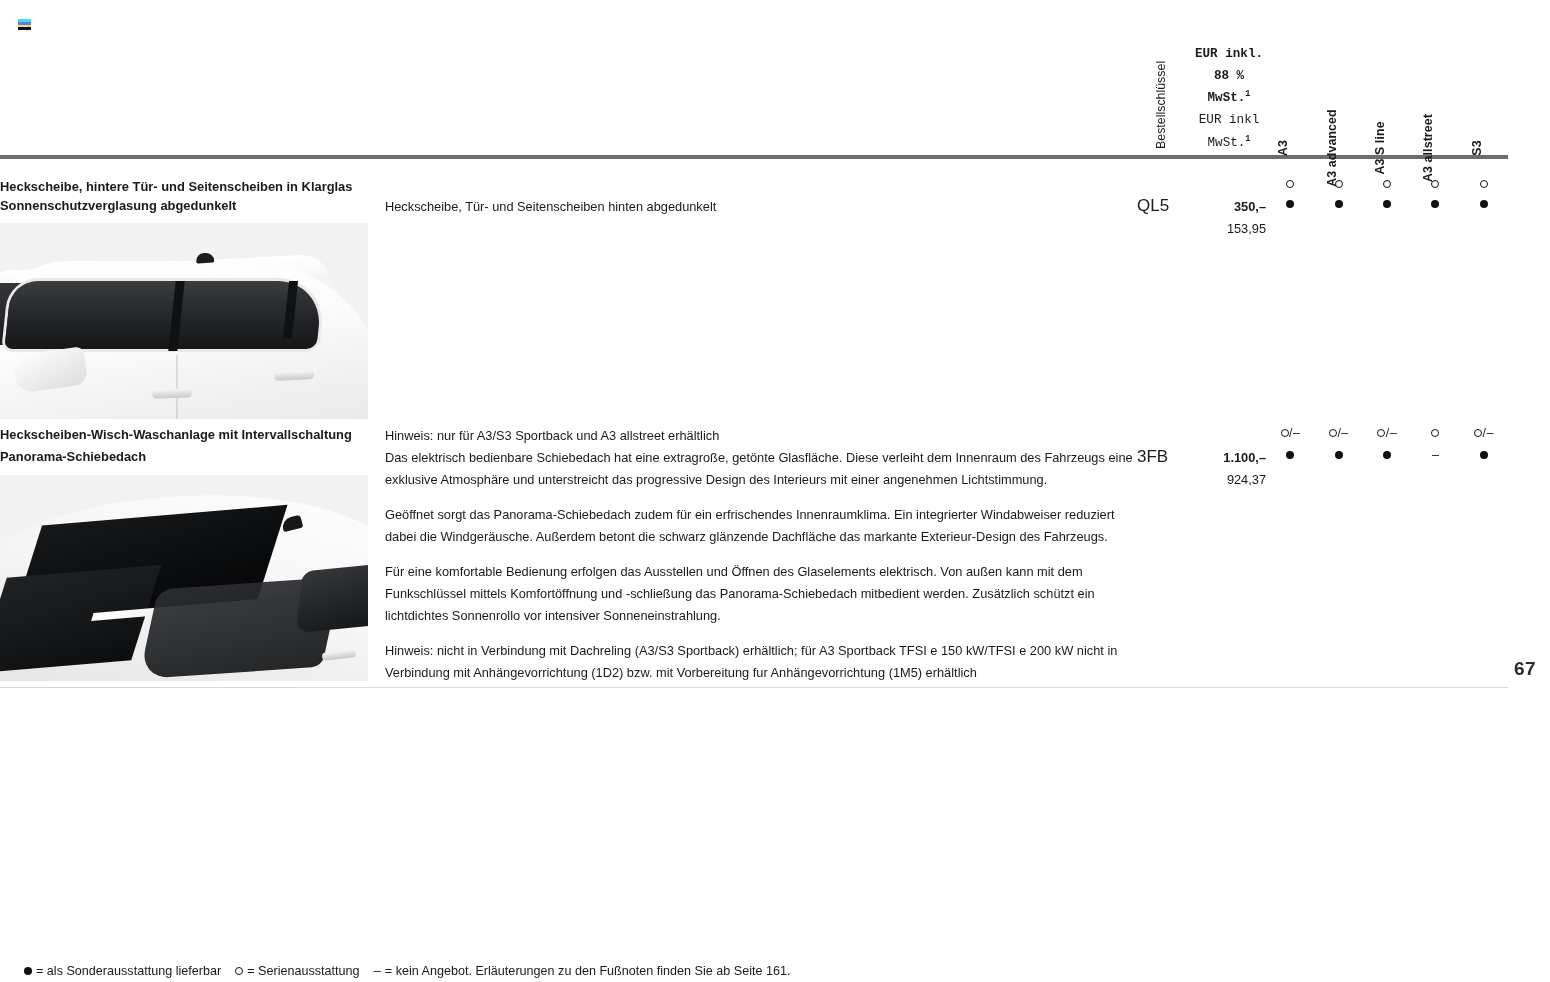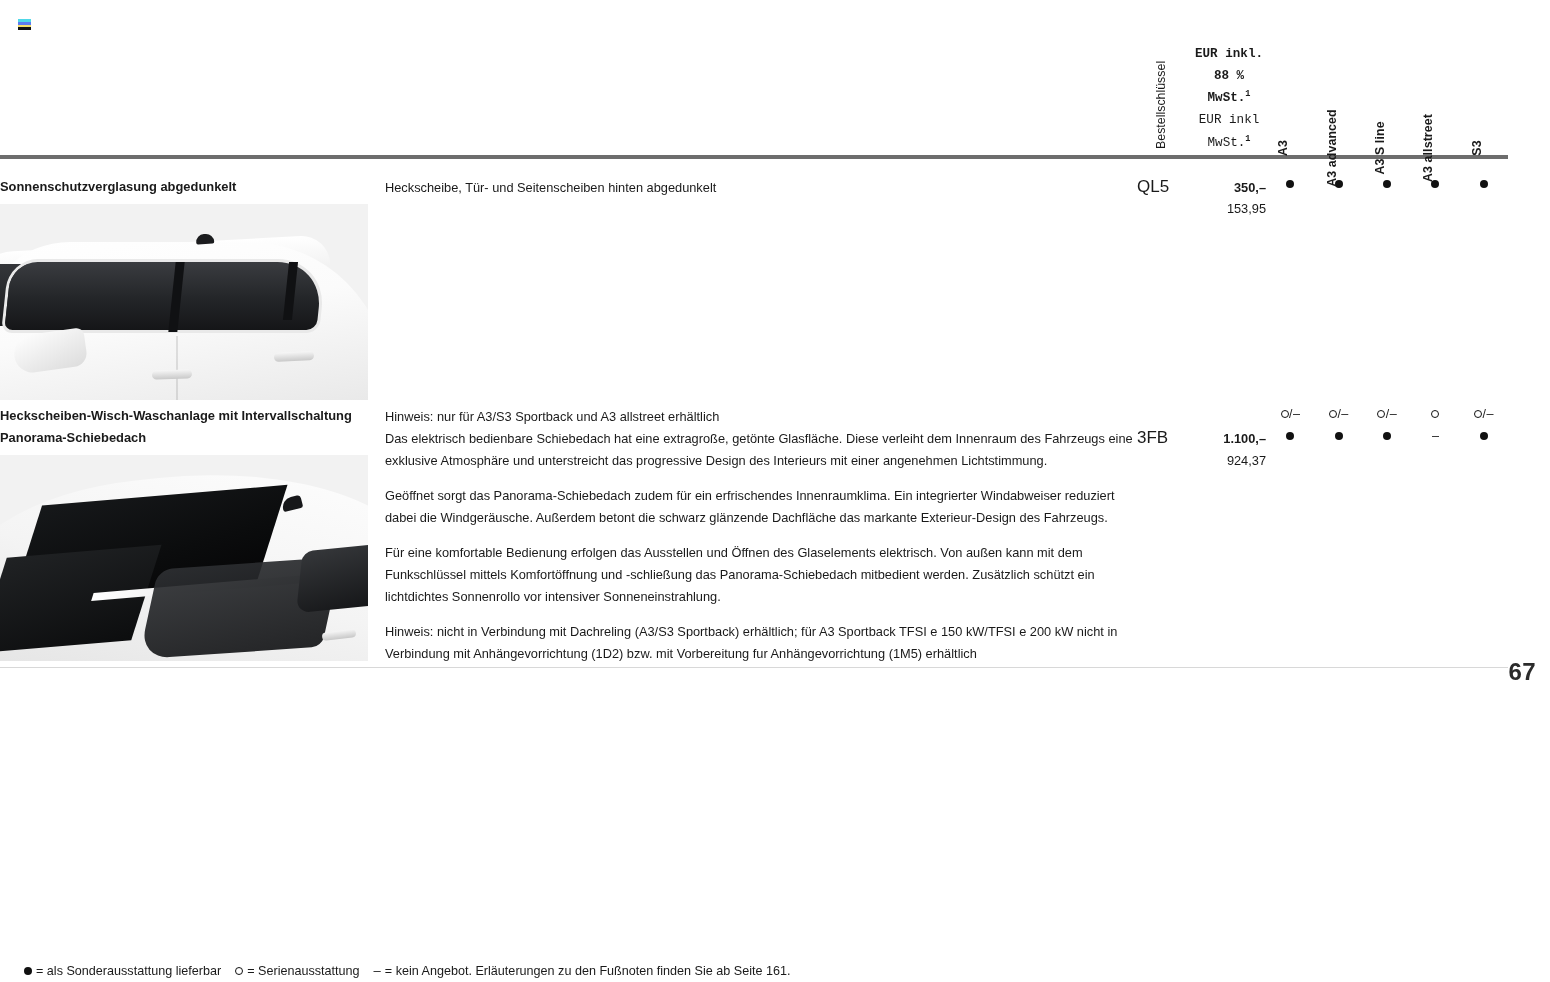--- a/index.html
+++ b/index.html
@@ -29,21 +29,21 @@
     flex-direction: column;
     overflow: hidden;
   }
   .calbar i { display:block; width:100%; flex:1 1 0; }
 
   
   .page-number {
     position: absolute;
     right: 14px;
     top: 658px;
-    font-size: 24px;
+    font-size: 19px;
     font-weight: 700;
     color: #2b2b2b;
     letter-spacing: .4px;
   }
 
   
   .sheet {
     position: absolute;
     left: 0;
     top: 0;
@@ -378,20 +378,34 @@
     <tr class="rule-thick">
           <td colspan="9"></td>
         </tr>
     <tr class="rule-gap">
           <td colspan="9"></td>
         </tr>
   </thead>
 
   <tbody>
 
+    <tr class="rowline">
+      <td class="cell-name">Heckscheibe, hintere Tür- und Seitenscheiben in Klarglas</td>
+      <td class="cell-desc"></td>
+      <td class="cell-key"></td>
+      <td class="cell-price">
+        <span class="gross"></span>
+        <span class="net"></span>
+      </td>
+      <td class="cell-model"><span class="glyph-open"></span></td>
+      <td class="cell-model"><span class="glyph-open"></span></td>
+      <td class="cell-model"><span class="glyph-open"></span></td>
+      <td class="cell-model"><span class="glyph-open"></span></td>
+      <td class="cell-model"><span class="glyph-open"></span></td>
+    </tr>
 
     <tr class="rowline">
       <td class="cell-name">
         <div>Sonnenschutzverglasung abgedunkelt</div>
         <div class="photo">
           <div class="car-side">
             <div class="roof"></div>
             <div class="body"></div>
             <div class="glass2"></div>
             <div class="glass"></div>

